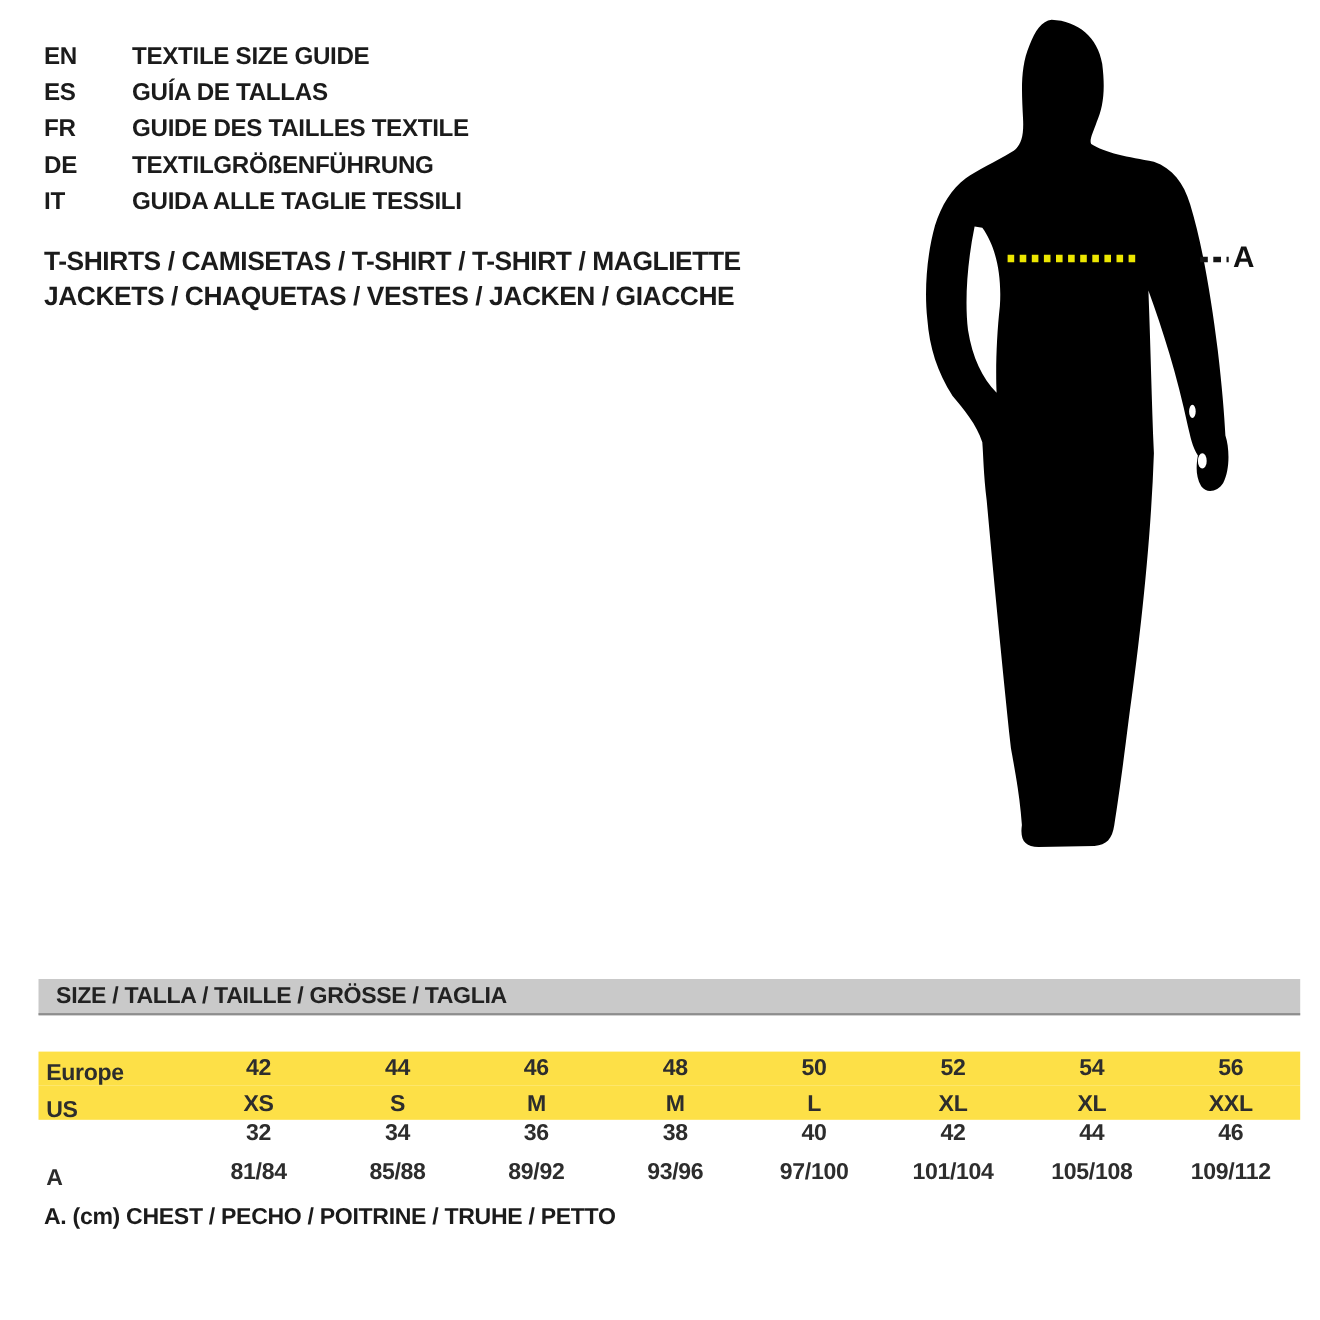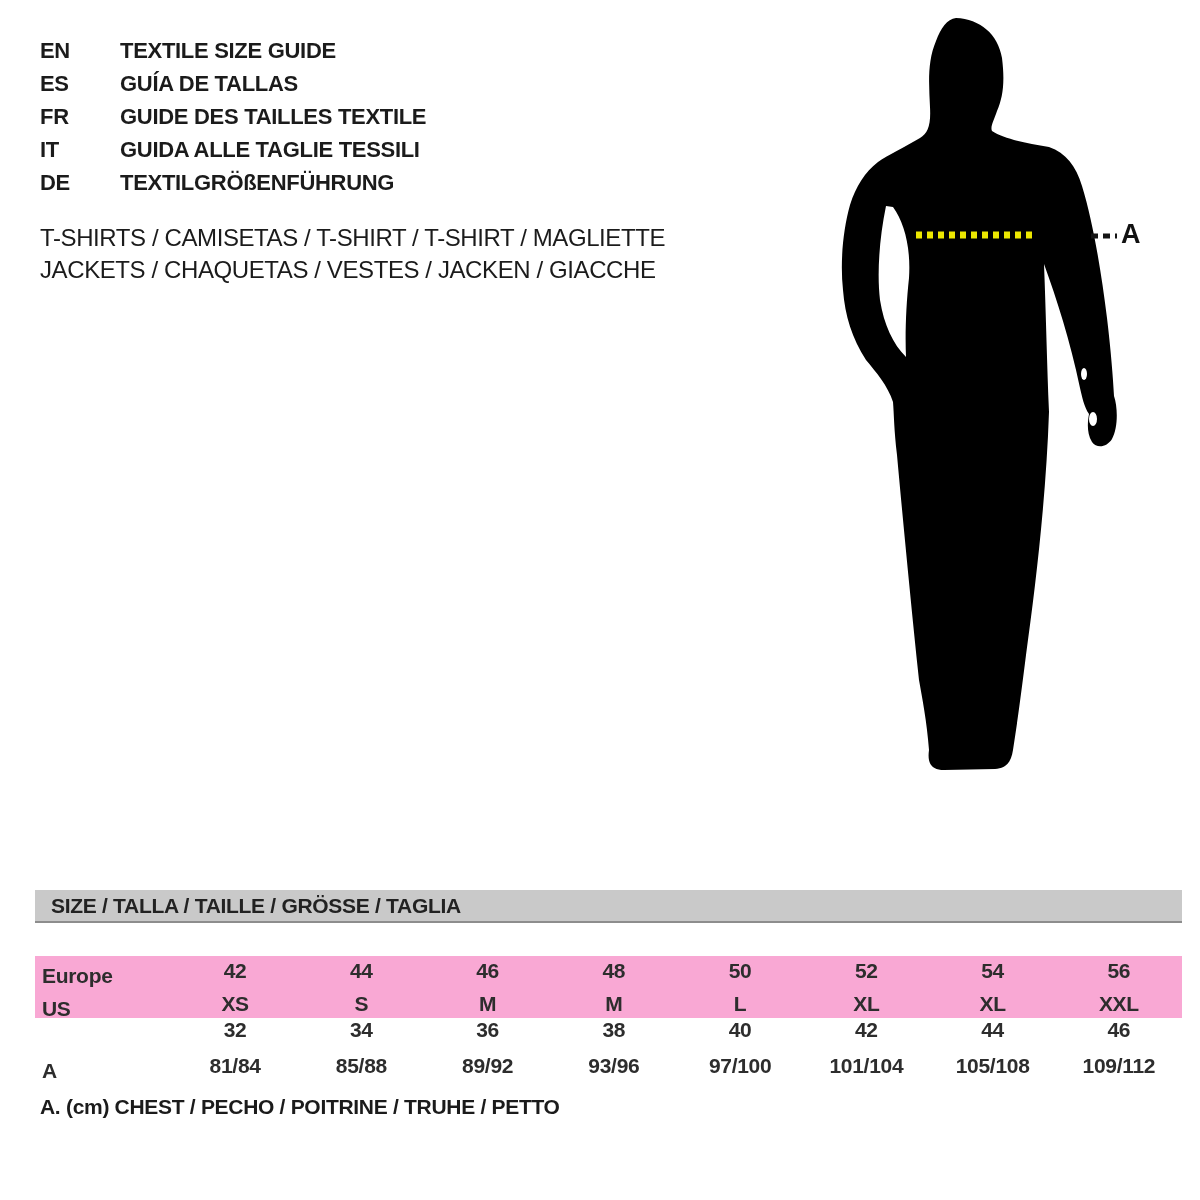--- a/index.html
+++ b/index.html
@@ -6,40 +6,40 @@
   body{width:1200px;height:1200px;font-family:"Liberation Sans",sans-serif;}
   .canvas{position:relative;width:1200px;height:1200px;background:#fff;color:#1b1b1b;overflow:hidden;border-radius:29px;}
 
   
   .lang-block{position:absolute;left:40px;top:34px;}
   .lang-row{display:flex;height:33px;align-items:center;}
   .lang-code{width:80px;font-size:22px;font-weight:bold;letter-spacing:-0.3px;}
   .lang-title{font-size:22px;font-weight:bold;letter-spacing:-0.3px;white-space:nowrap;}
 
   
-  .categories{position:absolute;left:40px;top:222px;font-size:24px;font-weight:normal;
+  .categories{position:absolute;left:40px;top:222px;font-size:24px;font-weight:bold;
               line-height:32px;letter-spacing:-0.4px;white-space:nowrap;}
 
   
   svg.figure{position:absolute;left:820px;top:10px;width:320px;height:770px;}
   .measure-label{position:absolute;left:1121px;top:219px;font-size:27px;font-weight:bold;color:#111;}
 
   
   .man-heading{position:absolute;left:40px;top:843px;font-size:21px;font-weight:bold;letter-spacing:-0.3px;white-space:nowrap;}
 
   
   .size-table{position:absolute;left:35px;top:890px;width:1147px;}
   .thead{height:31px;background:#c9c9c9;border-bottom:2px solid #8d8d8d;
          font-size:21px;font-weight:bold;letter-spacing:-0.3px;color:#222;
          display:flex;align-items:center;padding-left:16px;box-sizing:content-box;}
   .trow{display:grid;grid-template-columns:137px repeat(8,1fr);align-items:center;
         font-size:21px;font-weight:700;color:#2d2d2d;letter-spacing:-0.3px;}
   .trow.h33{height:33px;}
   .trow.h31{height:31px;}
-  .trow.shaded{background:#f9a8d4;}
+  .trow.shaded{background:#fde047;}
   .trow .rlabel{padding-left:7px;text-align:left;margin-top:41px;}
   .trow .cell{text-align:center;margin-top:31px;}
 
   
   .footer-note{position:absolute;left:40px;top:1095px;font-size:21px;font-weight:bold;letter-spacing:-0.3px;white-space:nowrap;}
 </style>
 </head>
 <body>
 
 <div class="canvas">
@@ -51,26 +51,26 @@
     </div>
     <div class="lang-row">
       <span class="lang-code">ES</span>
       <span class="lang-title">GUÍA DE TALLAS</span>
     </div>
     <div class="lang-row">
       <span class="lang-code">FR</span>
       <span class="lang-title">GUIDE DES TAILLES TEXTILE</span>
     </div>
     <div class="lang-row">
+      <span class="lang-code">DE</span>
+      <span class="lang-title">TEXTILGRÖßENFÜHRUNG</span>
+    </div>
+    <div class="lang-row">
       <span class="lang-code">IT</span>
       <span class="lang-title">GUIDA ALLE TAGLIE TESSILI</span>
-    </div>
-    <div class="lang-row">
-      <span class="lang-code">DE</span>
-      <span class="lang-title">TEXTILGRÖßENFÜHRUNG</span>
     </div>
   </div>
 
   <div class="categories">
     <div>T-SHIRTS / CAMISETAS / T-SHIRT / T-SHIRT / MAGLIETTE</div>
     <div>JACKETS / CHAQUETAS / VESTES / JACKEN / GIACCHE</div>
   </div>
 
   <svg class="figure" viewBox="820 10 320 770" xmlns="http://www.w3.org/2000/svg" aria-hidden="true">
     <path fill="#000000" d="

